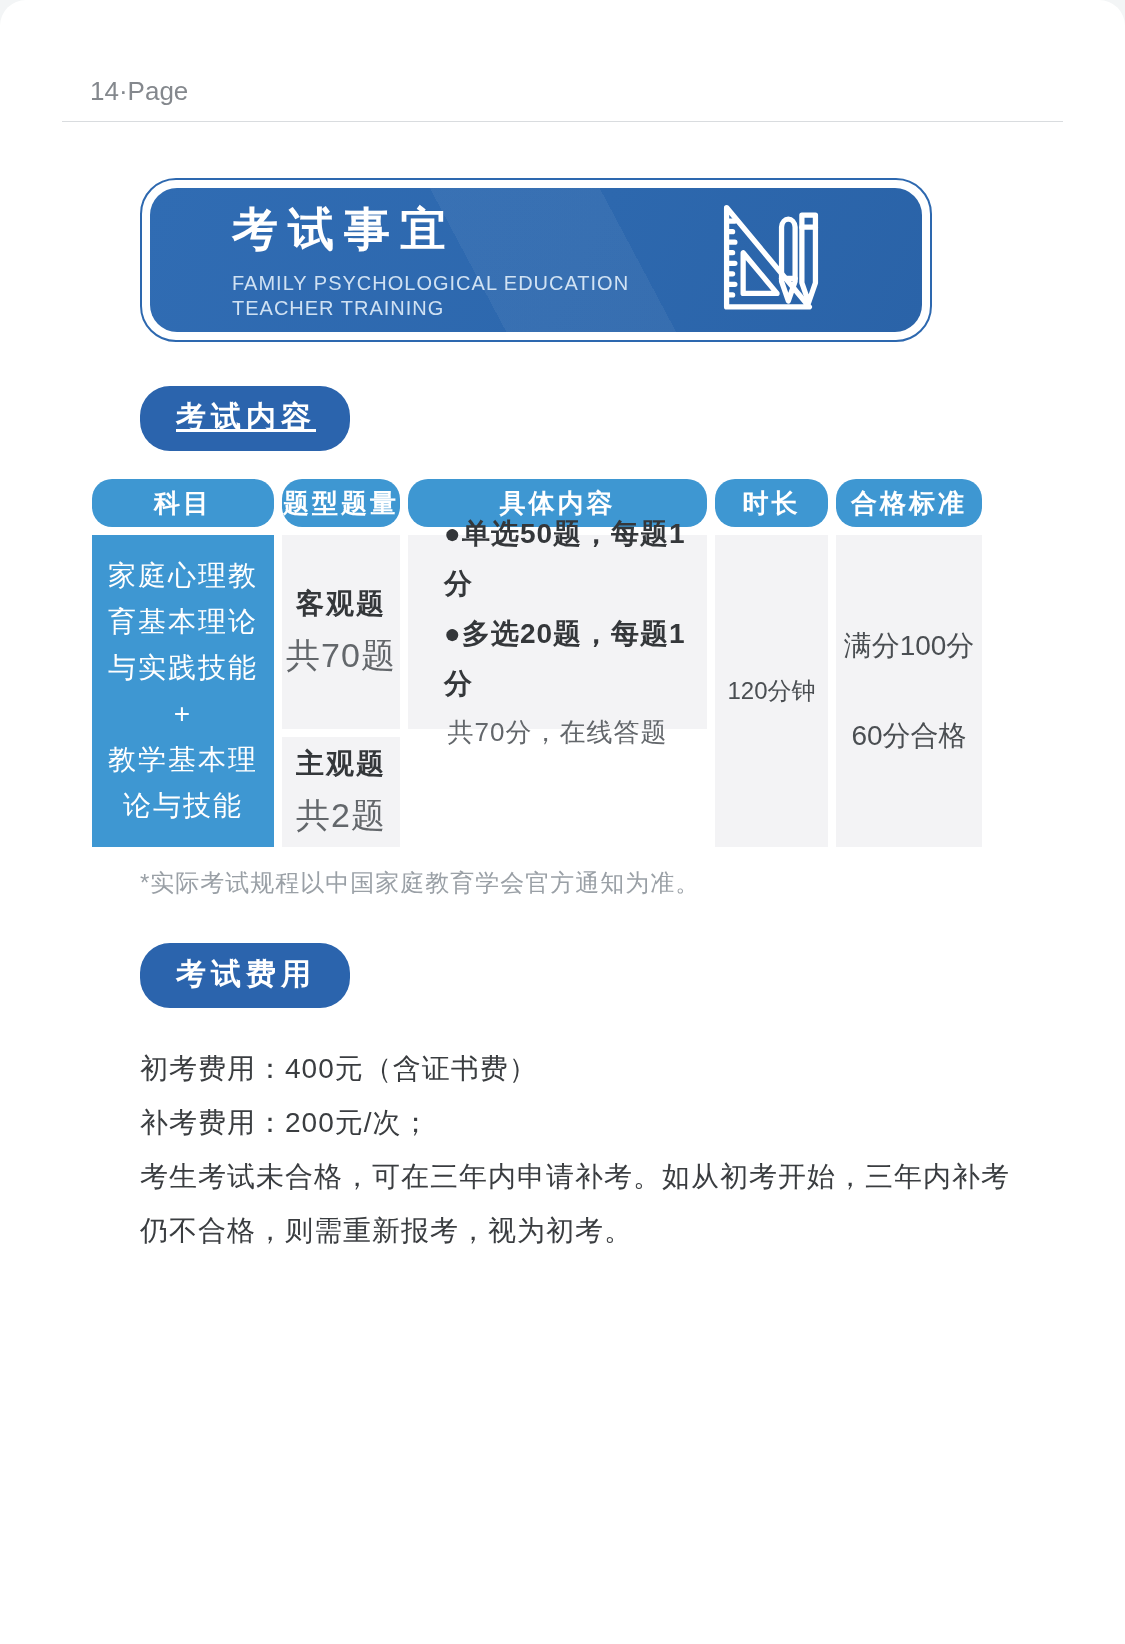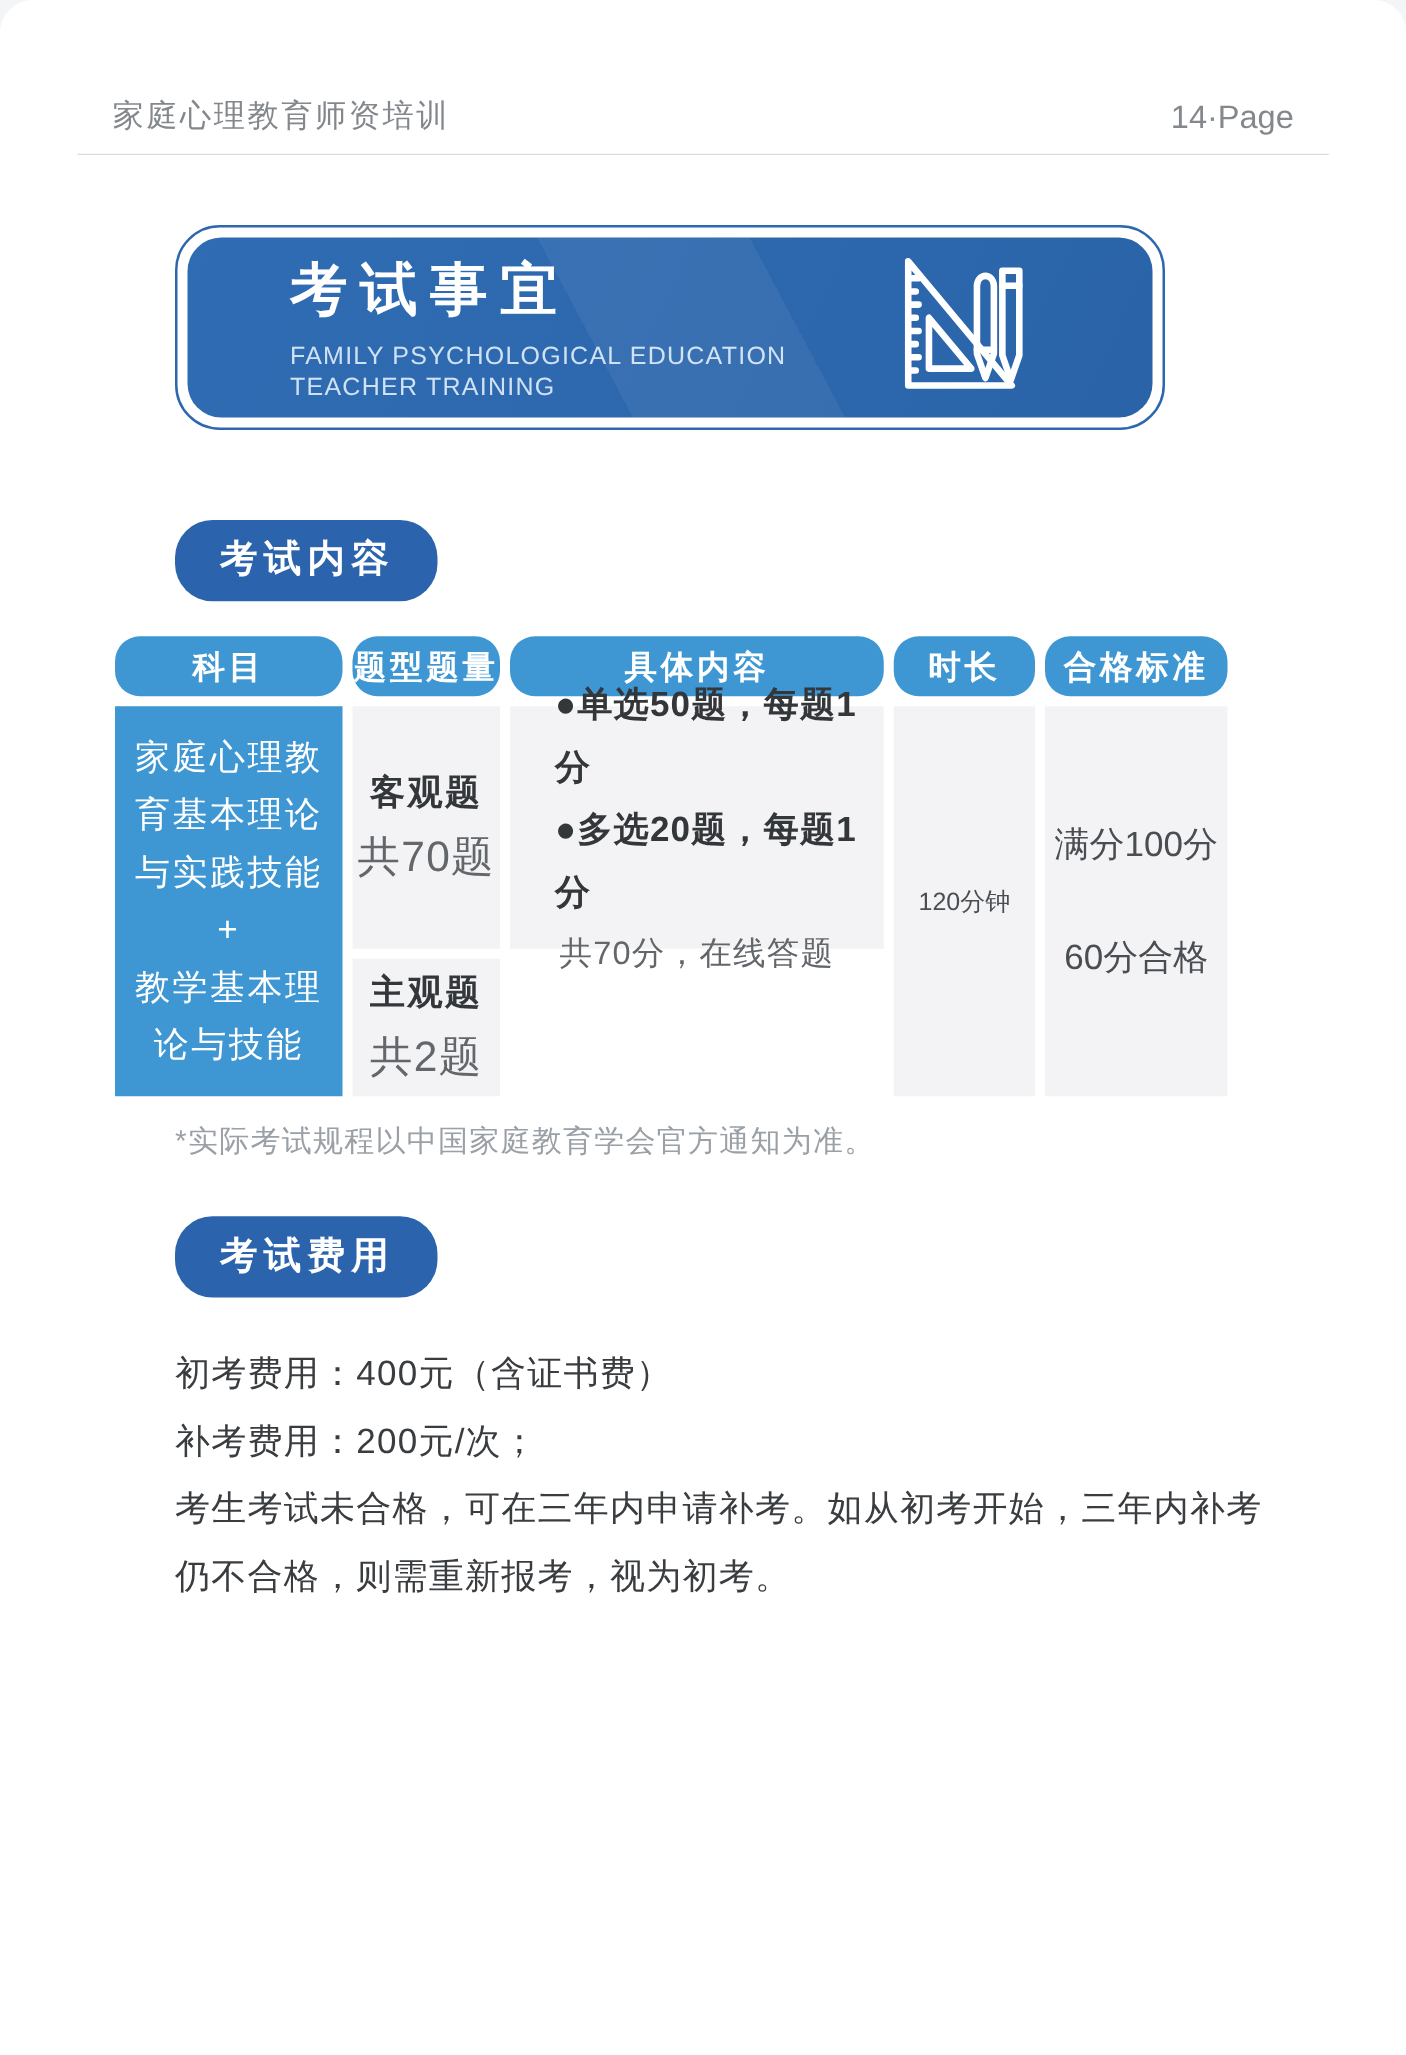--- a/index.html
+++ b/index.html
@@ -73,21 +73,21 @@
   
   .pill {
     display:inline-block;
     margin-left:140px;
     background:#2b64ad;
     color:#ffffff;
     font-size:30px; font-weight:bold; letter-spacing:5px;
     padding:11px 34px 13px 36px;
     border-radius:30px;
   }
-  .pill.s1 { margin-top:72px; }
+  .pill.s1 { margin-top:44px;text-decoration:underline; }
   .pill.s2 { margin-top:44px; }
   
   .table {
     margin:28px 0 0 92px;
     width:890px;
     display:grid;
     grid-template-columns:182px 118px 299px 113px 146px;
     grid-template-rows:48px 194px 110px;
     gap:8px;
     background:#ffffff;
@@ -97,21 +97,21 @@
     font-size:26px; font-weight:600; letter-spacing:3px;
     display:flex; align-items:center; justify-content:center;border-radius:20px;
   }
   .cell { background:#f3f3f5; display:flex; flex-direction:column; align-items:center; justify-content:center; }
   .cell.subject {
     grid-column:1; grid-row:2 / span 2;
     background:#3e97d2; color:#ffffff;
     font-size:28px; line-height:46px; letter-spacing:2px;
     text-align:center;
   }
-  .cell.duration { grid-column:4; grid-row:2 / span 2; font-size:20px; color:#4a4e52; }
+  .cell.duration { grid-column:4; grid-row:2 / span 2; font-size:24px; color:#4a4e52; }
   .cell.pass     { grid-column:5; grid-row:2 / span 2; font-size:28px; color:#4a4e52; line-height:50px;gap:40px; }
   .qtype-title { font-size:28px; font-weight:bold; color:#34373a; letter-spacing:2px; }
   .qtype-sub   { font-size:34px; color:#63676b; margin-top:10px; letter-spacing:1px; }
   .content-bold   { font-size:28px; font-weight:bold; color:#34373a; line-height:50px; letter-spacing:1px;margin-left:36px; }
   .content-normal { font-size:26px; color:#63676b; line-height:46px; letter-spacing:1px; }
   
   .footnote {
     margin:20px 0 0 140px;
     font-size:24px; color:#9aa0a6; letter-spacing:1px;
   }
@@ -119,21 +119,20 @@
   .paragraph .line { font-size:28px; color:#3a3d40; line-height:53px; letter-spacing:1px; }
   .fees { margin:34px 90px 0 140px; }
   .fees .line { font-size:28px; color:#3a3d40; line-height:54px; letter-spacing:1px; }
 </style>
 </head>
 <body>
 
 <div class="page">
 
   <div class="header">
-    <div class="doc-title">家庭心理教育师资培训</div>
     <div class="page-num">14·Page</div>
   </div>
   <div class="header-rule"></div>
 
   <div class="banner">
     <div class="banner-inner">
       <div class="banner-text">
         <div class="banner-title">考试事宜</div>
         <div class="banner-sub">
           <div>FAMILY PSYCHOLOGICAL EDUCATION</div>

